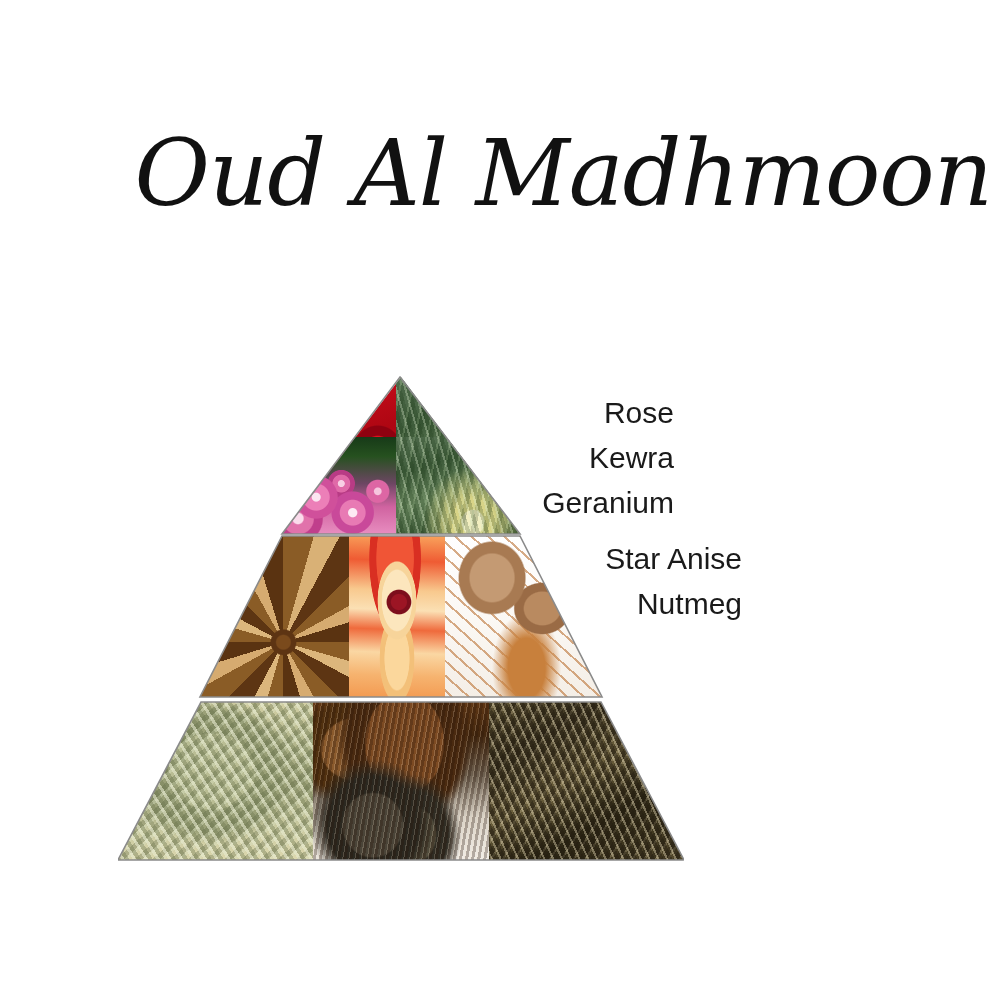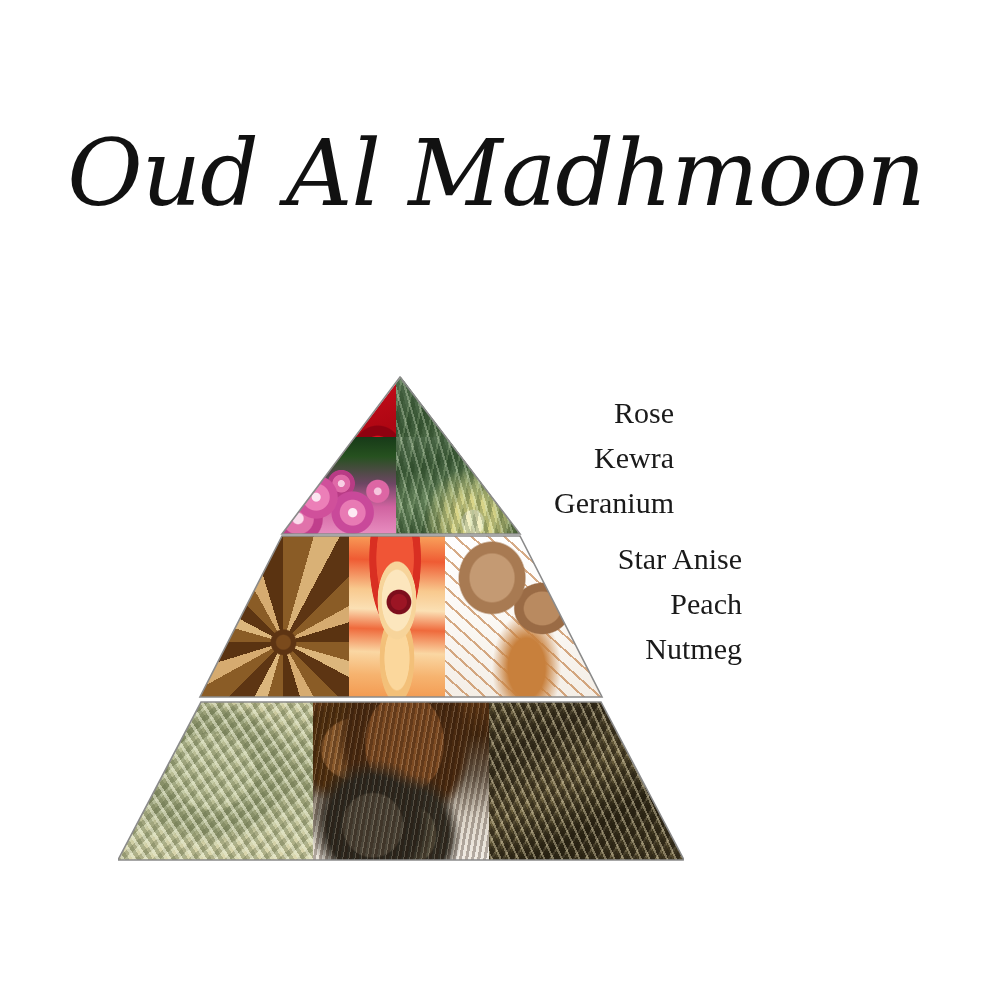--- a/index.html
+++ b/index.html
@@ -15,21 +15,21 @@
     overflow: hidden;
     font-family: "Liberation Serif", "DejaVu Serif", serif;
   }
 
   
   #title {
     position: absolute;
     left: 0;
     top: 128px;
     width: 992px;
-    text-align: center;
+    text-align: right;
     font-family: "DejaVu Serif", "Liberation Serif", serif;
     font-style: italic;
     font-weight: 400;
     font-size: 92px;
     line-height: 1.0;
     letter-spacing: -1px;
     color: #111111;
     white-space: nowrap;
   }
 
@@ -213,21 +213,21 @@
         rgba(214,200,164,0.26) 3px 5px,
         rgba(28,22,12,0.34) 5px 10px),
       linear-gradient(150deg, #5f5434 0%, #3c3420 24%, #6b5f3c 46%, #2e2815 68%, #574c2e 100%);
   }
 
   
   .notes {
     position: absolute;
     text-align: right;
     color: #1a1a1a;
-    font-family: Liberation Serif, serif;
+    font-family: Liberation Sans, sans-serif;
     font-size: 30px;
     line-height: 45px;
     white-space: nowrap;
   }
   .notes div { display: block; }
 
   #notes-top    { left: 372px; top: 390px; width: 302px; }
   #notes-middle { left: 440px; top: 536px; width: 302px; }
   #notes-base   { left: 572px; top: 740px; width: 302px; }
 </style>
@@ -277,18 +277,17 @@
   </div>
 
   <div class="notes" id="notes-top">
     <div>Rose</div>
     <div>Kewra</div>
     <div>Geranium</div>
   </div>
 
   <div class="notes" id="notes-middle">
     <div>Star Anise</div>
-    <div>Peach</div>
     <div>Nutmeg</div>
   </div>
 
 
 </div>
 
 </body></html>

